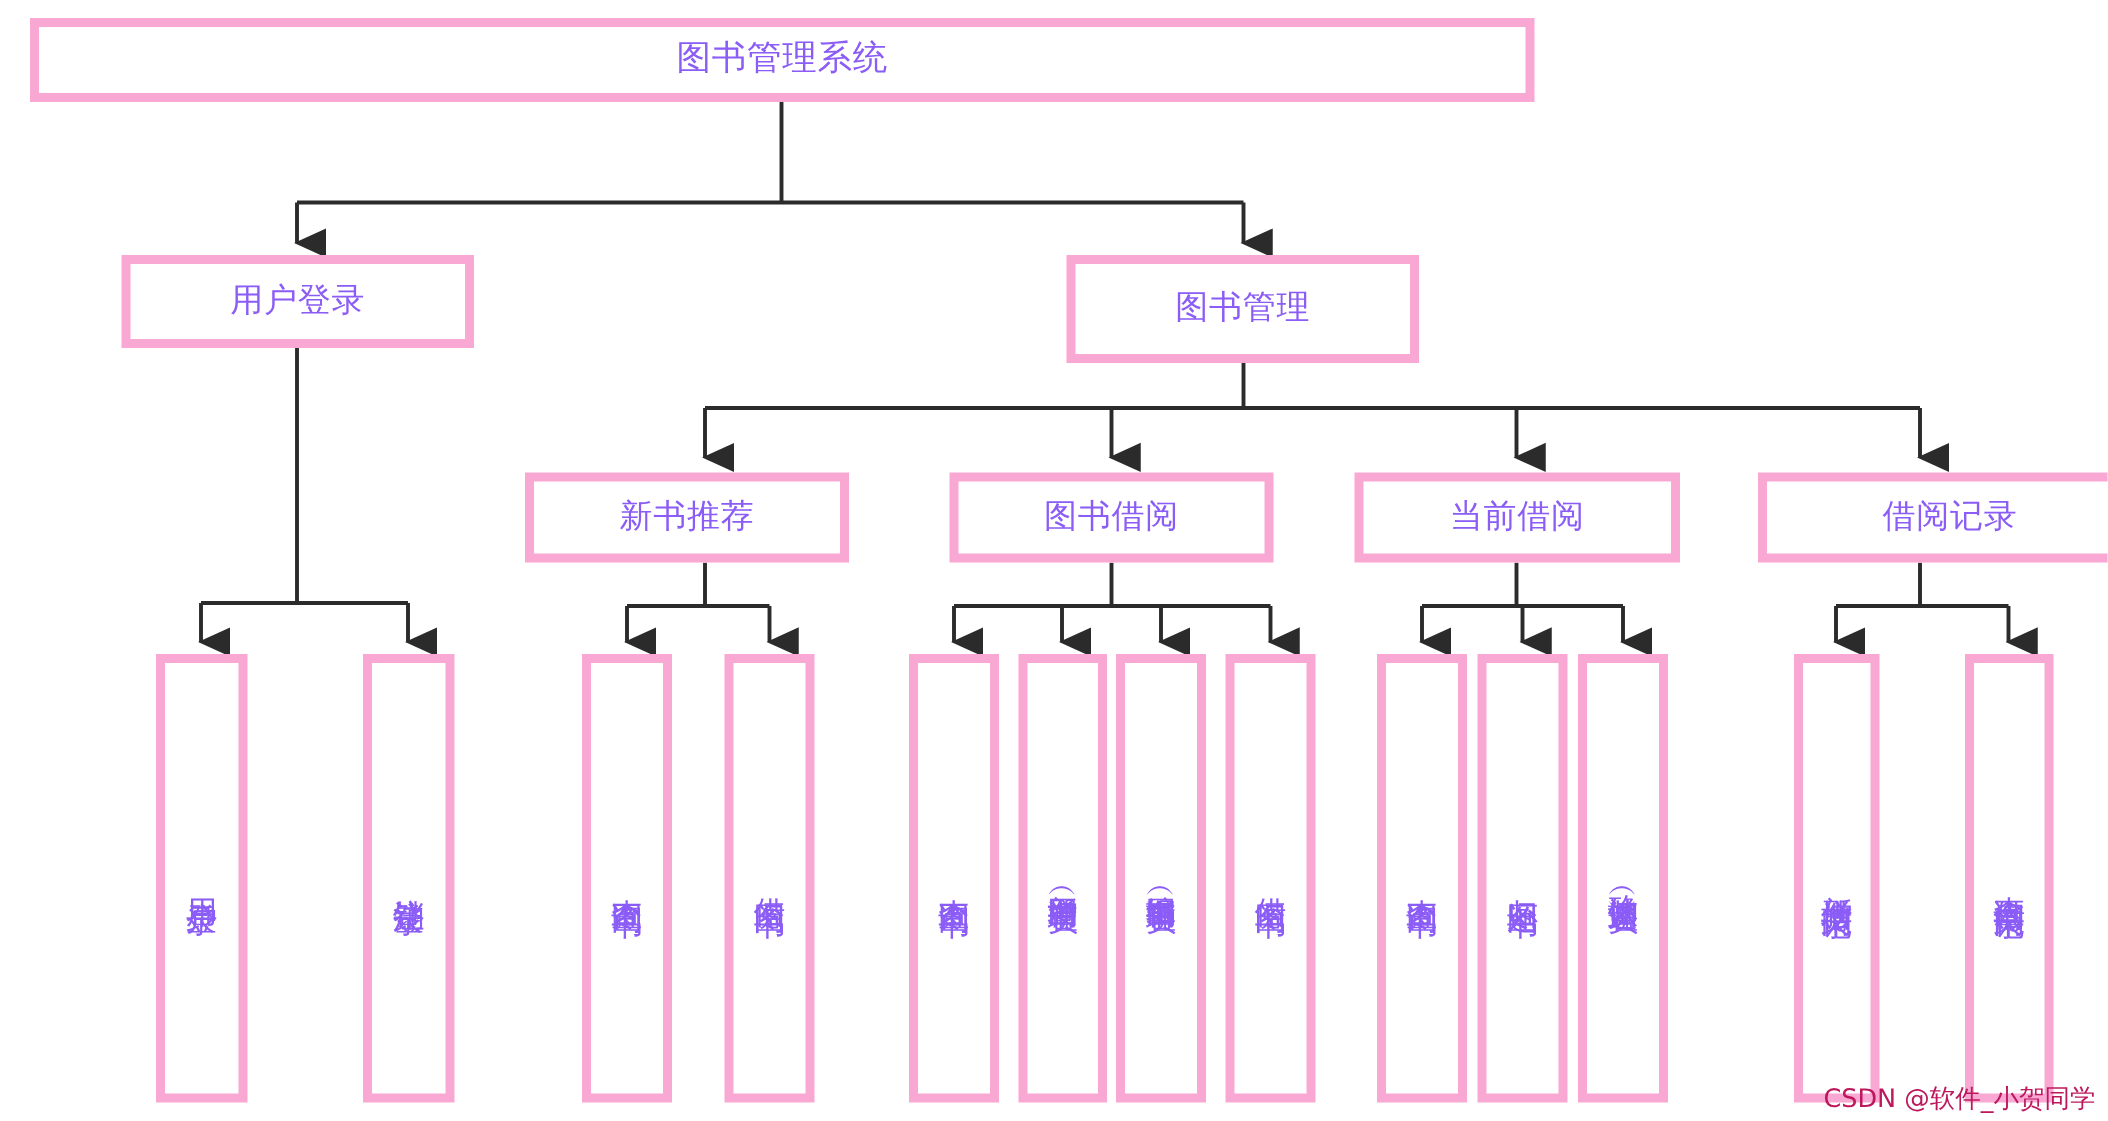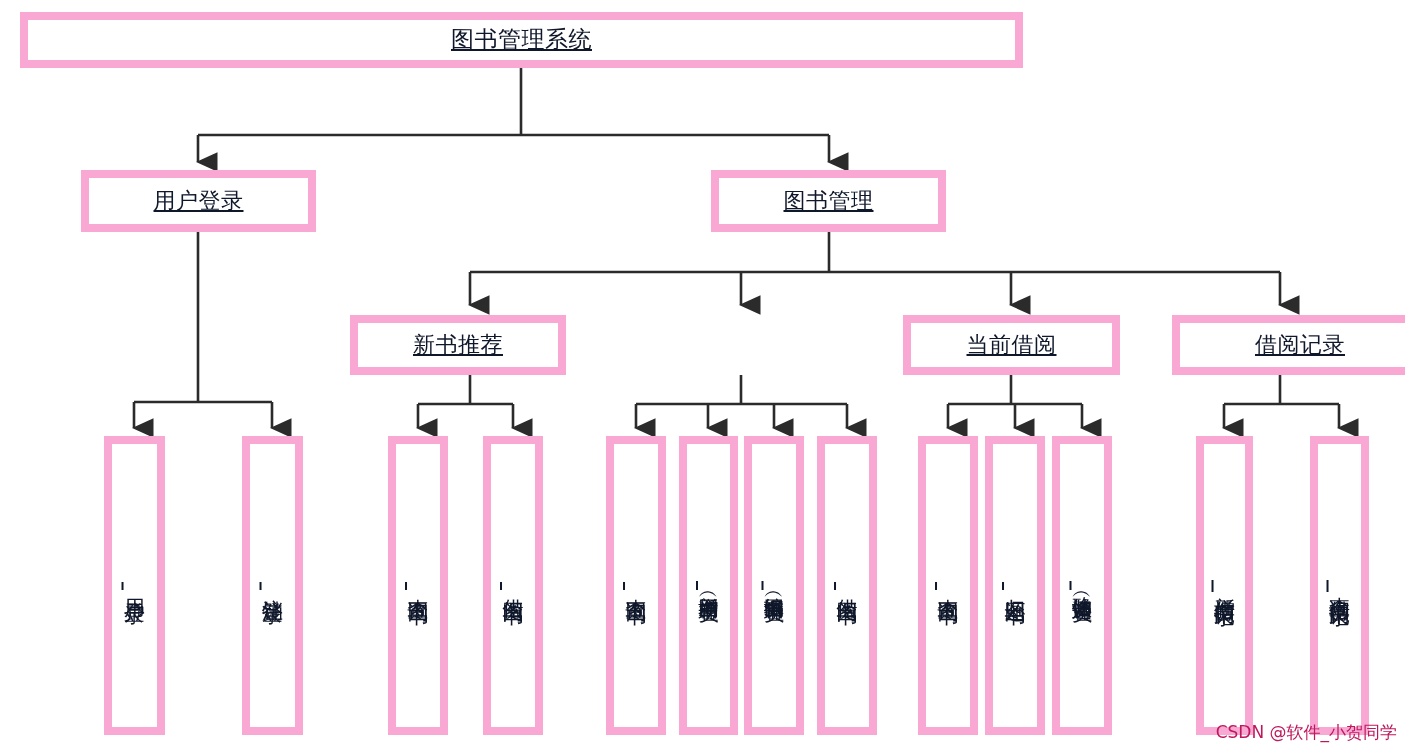--- a/index.html
+++ b/index.html
@@ -23,27 +23,26 @@
   #edges-layer {
     position: absolute;
     left: 0;
     top: 0;
     width: 1405px;
     height: 747px;
   }
   .node {
     position: absolute;
     box-sizing: border-box;
-    border: 8px solid #f9a8d4;
+    border: 6px solid #f9a8d4;
     background: #ffffff;
     display: flex;
     align-items: center;
     justify-content: center;
-    color: #0f172a;
-    text-decoration: underline;
+    color: #8b5cf6;
   }
   .node .label {
     display: block;
     line-height: 1.12;
     letter-spacing: 0.5px;
   }
   
   .node.horizontal .label {
     writing-mode: horizontal-tb;
     font-size: 22px;
@@ -140,27 +139,30 @@
     </g>
   </svg>
 
   <div class="node horizontal root" style="left:20px; top:12px; width:1003px; height:56px;">
     <span class="label">图书管理系统</span>
   </div>
 
   <div class="node horizontal tier2" style="left:81px; top:170px; width:235px; height:62px;">
     <span class="label">用户登录</span>
   </div>
-  <div class="node horizontal tier2" style="left:711px; top:170px; width:235px; height:62px;">
+  <div class="node horizontal tier2" style="left:711px; top:170px; width:235px; height:72px;">
     <span class="label">图书管理</span>
   </div>
 
   <div class="node horizontal tier3" style="left:350px; top:315px; width:216px; height:60px;">
     <span class="label">新书推荐</span>
   </div>
+  <div class="node horizontal tier3" style="left:633px; top:315px; width:216px; height:60px;">
+    <span class="label">图书借阅</span>
+  </div>
   <div class="node horizontal tier3" style="left:903px; top:315px; width:217px; height:60px;text-align:right;">
     <span class="label">当前借阅</span>
   </div>
   <div class="node horizontal tier3" style="left:1172px; top:315px; width:256px; height:60px;">
     <span class="label">借阅记录</span>
   </div>
 
   <div class="node vertical" style="left:104px; top:436px; width:61px; height:299px;">
     <span class="label">用户登录</span>
   </div>

